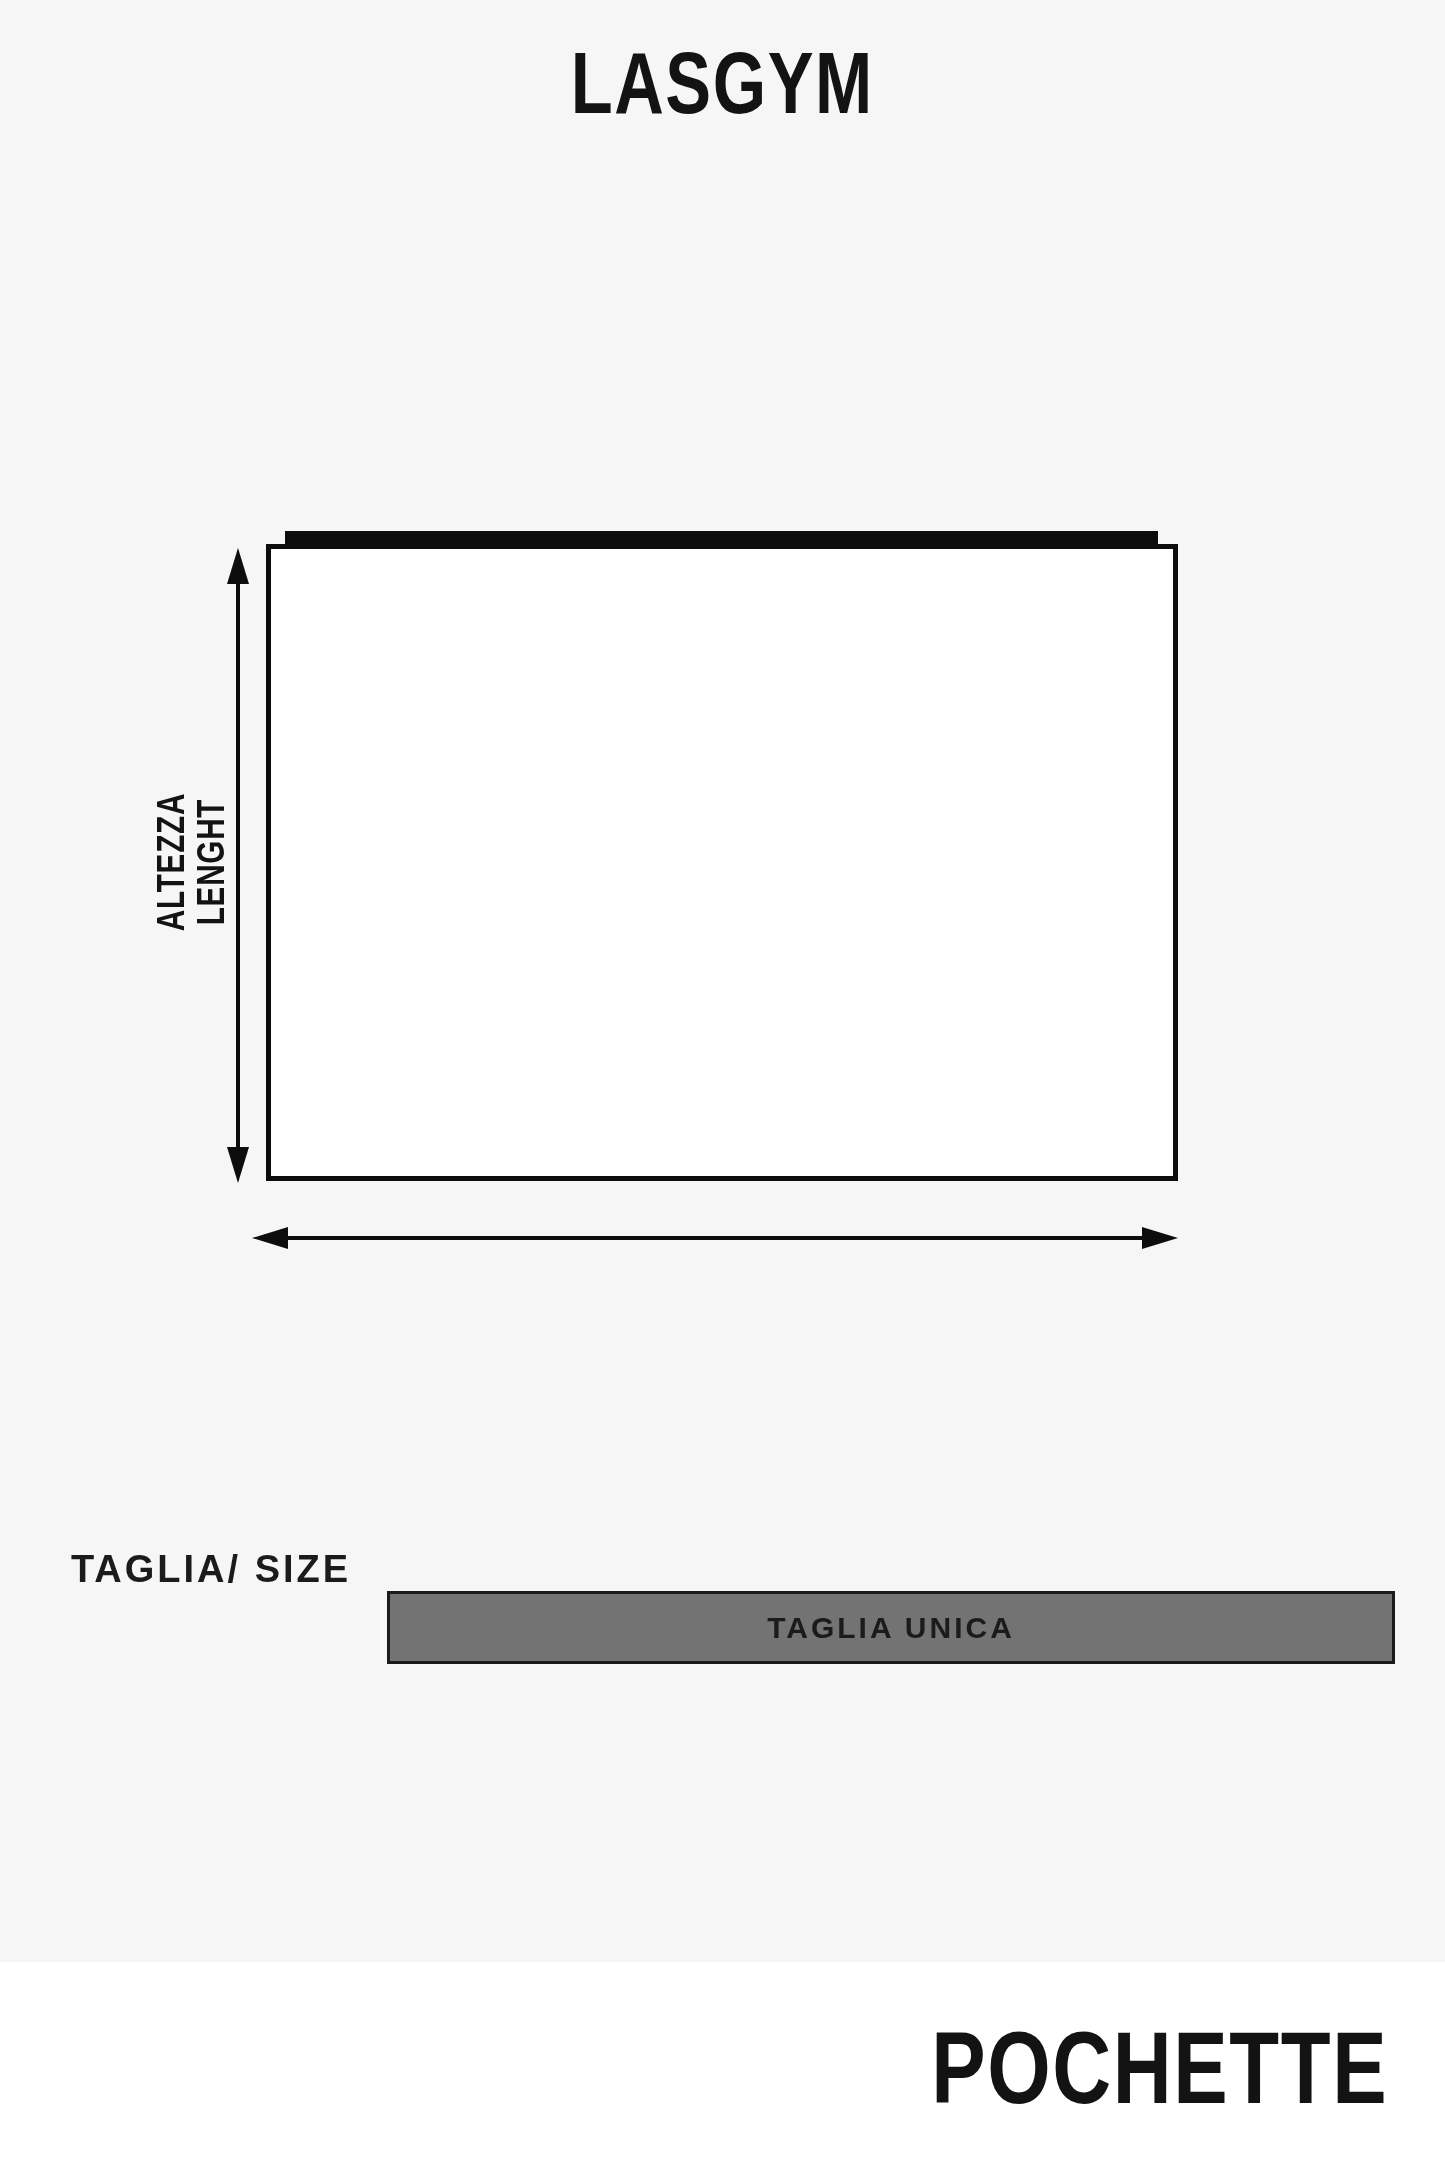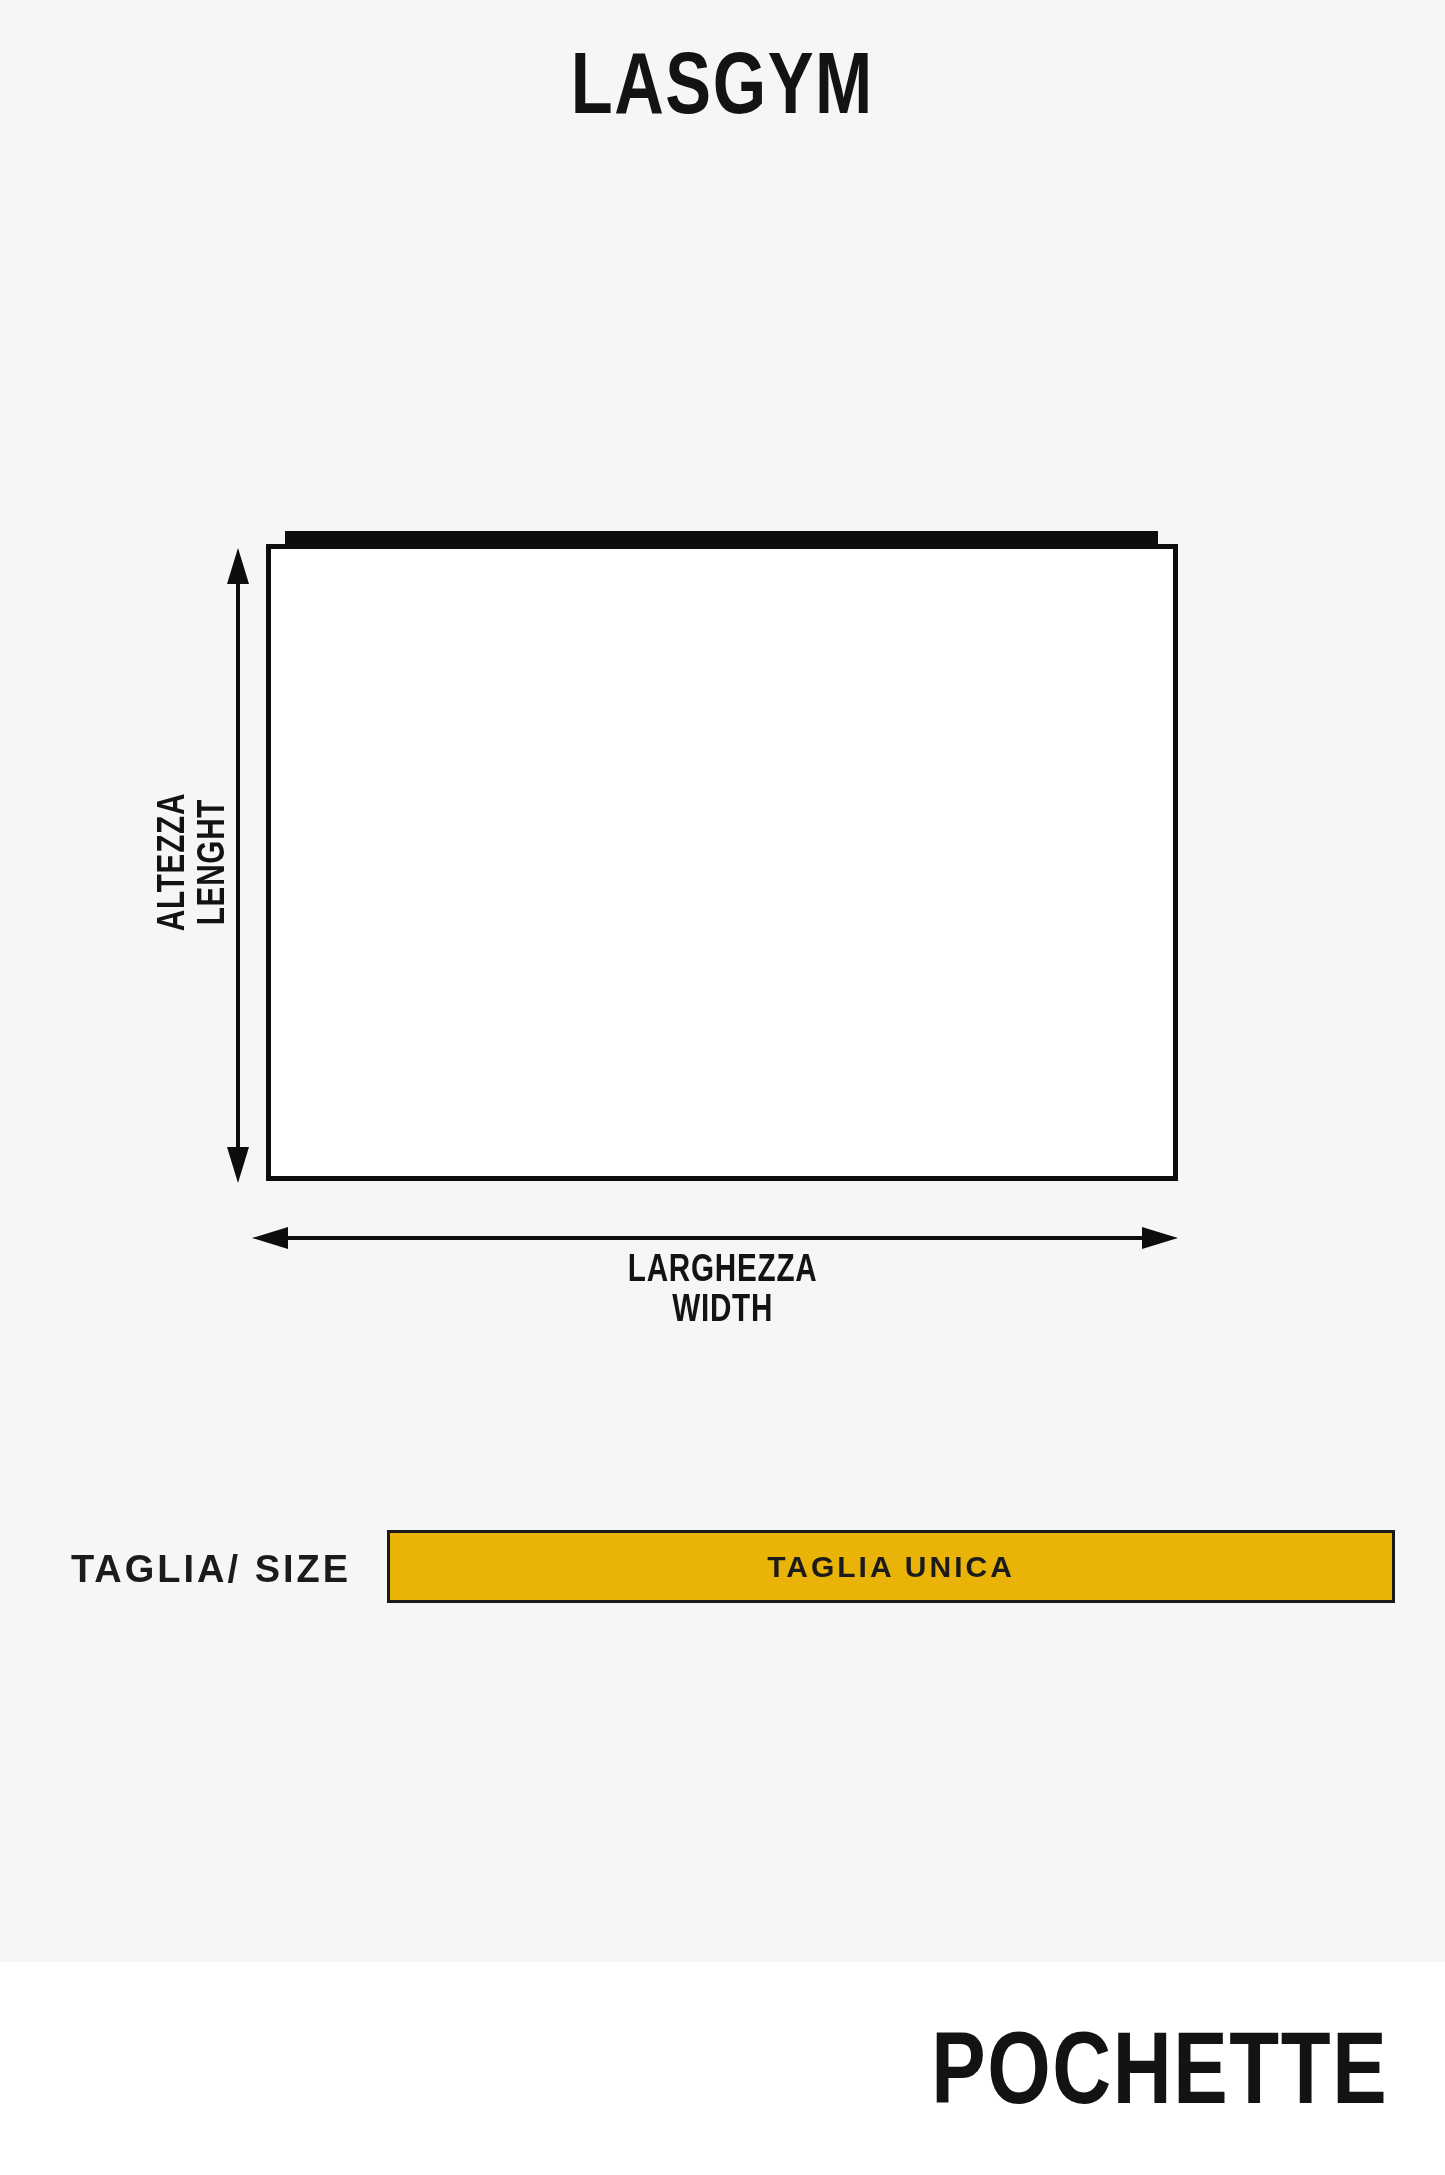--- a/index.html
+++ b/index.html
@@ -105,23 +105,23 @@
     width: 338px; height: 73px;
     display: flex; align-items: center; justify-content: center;
     font-size: 38px;
     font-weight: bold;
     letter-spacing: 3px;
     color: #1b1b1b;
     white-space: nowrap;
   }
   .size-header-cell {
     position: absolute;
-    left: 387px; top: 1530px;
+    left: 387px; top: 1591px;
     width: 1008px; height: 73px;
-    background: #eab308;
+    background: #737373;
     border: 3px solid #1b1b1b;
     display: flex; align-items: center; justify-content: center;
     font-size: 30px;
     font-weight: bold;
     letter-spacing: 3px;
     color: #1b1b1b;
   }
   .rows-box {
     position: absolute;
     top: 1617px;
@@ -175,26 +175,20 @@
     <line x1="42" y1="22" x2="908" y2="22" stroke="#0d0d0d" stroke-width="4"></line>
     <polygon points="12,22 48,11 48,33" fill="#0d0d0d"></polygon>
     <polygon points="938,22 902,11 902,33" fill="#0d0d0d"></polygon>
   </svg>
 
   <div class="v-label">
     <div>ALTEZZA</div>
     <div>LENGHT</div>
   </div>
 
-  <div class="h-label">
-    <div class="txt">
-      <div>LARGHEZZA</div>
-      <div>WIDTH</div>
-    </div>
-  </div>
 
   <div class="corner-label">TAGLIA/ SIZE</div>
 
   <div class="size-header-cell">TAGLIA UNICA</div>
 
 
 
   <div class="footer-band">
     <div class="txt">POCHETTE</div>
   </div>

